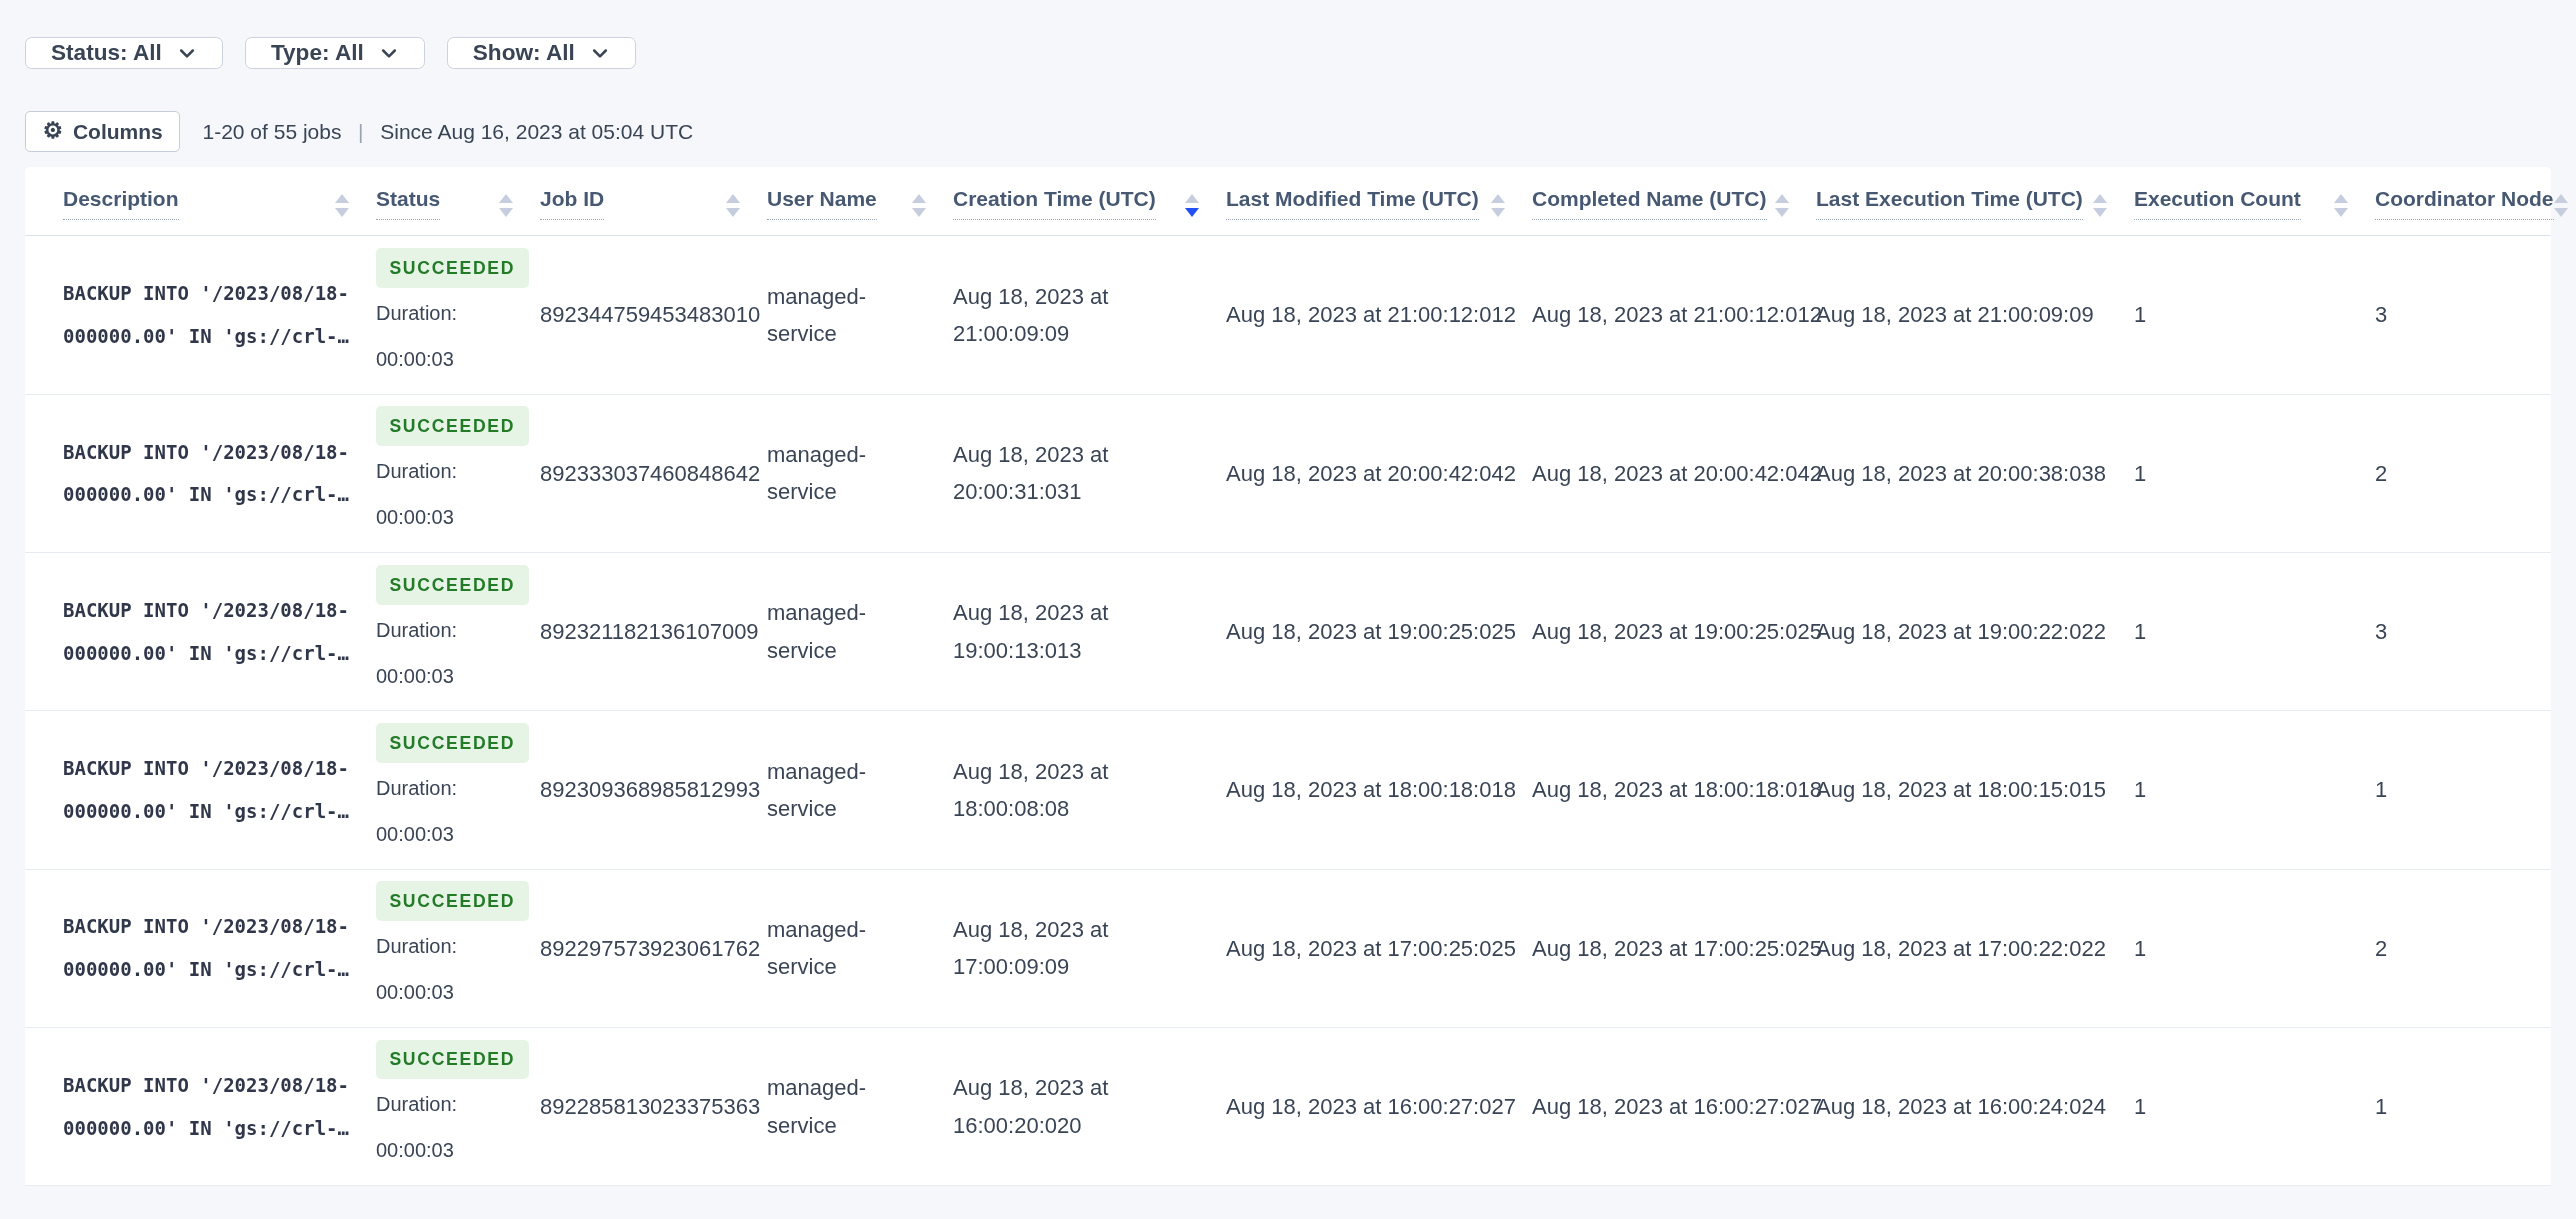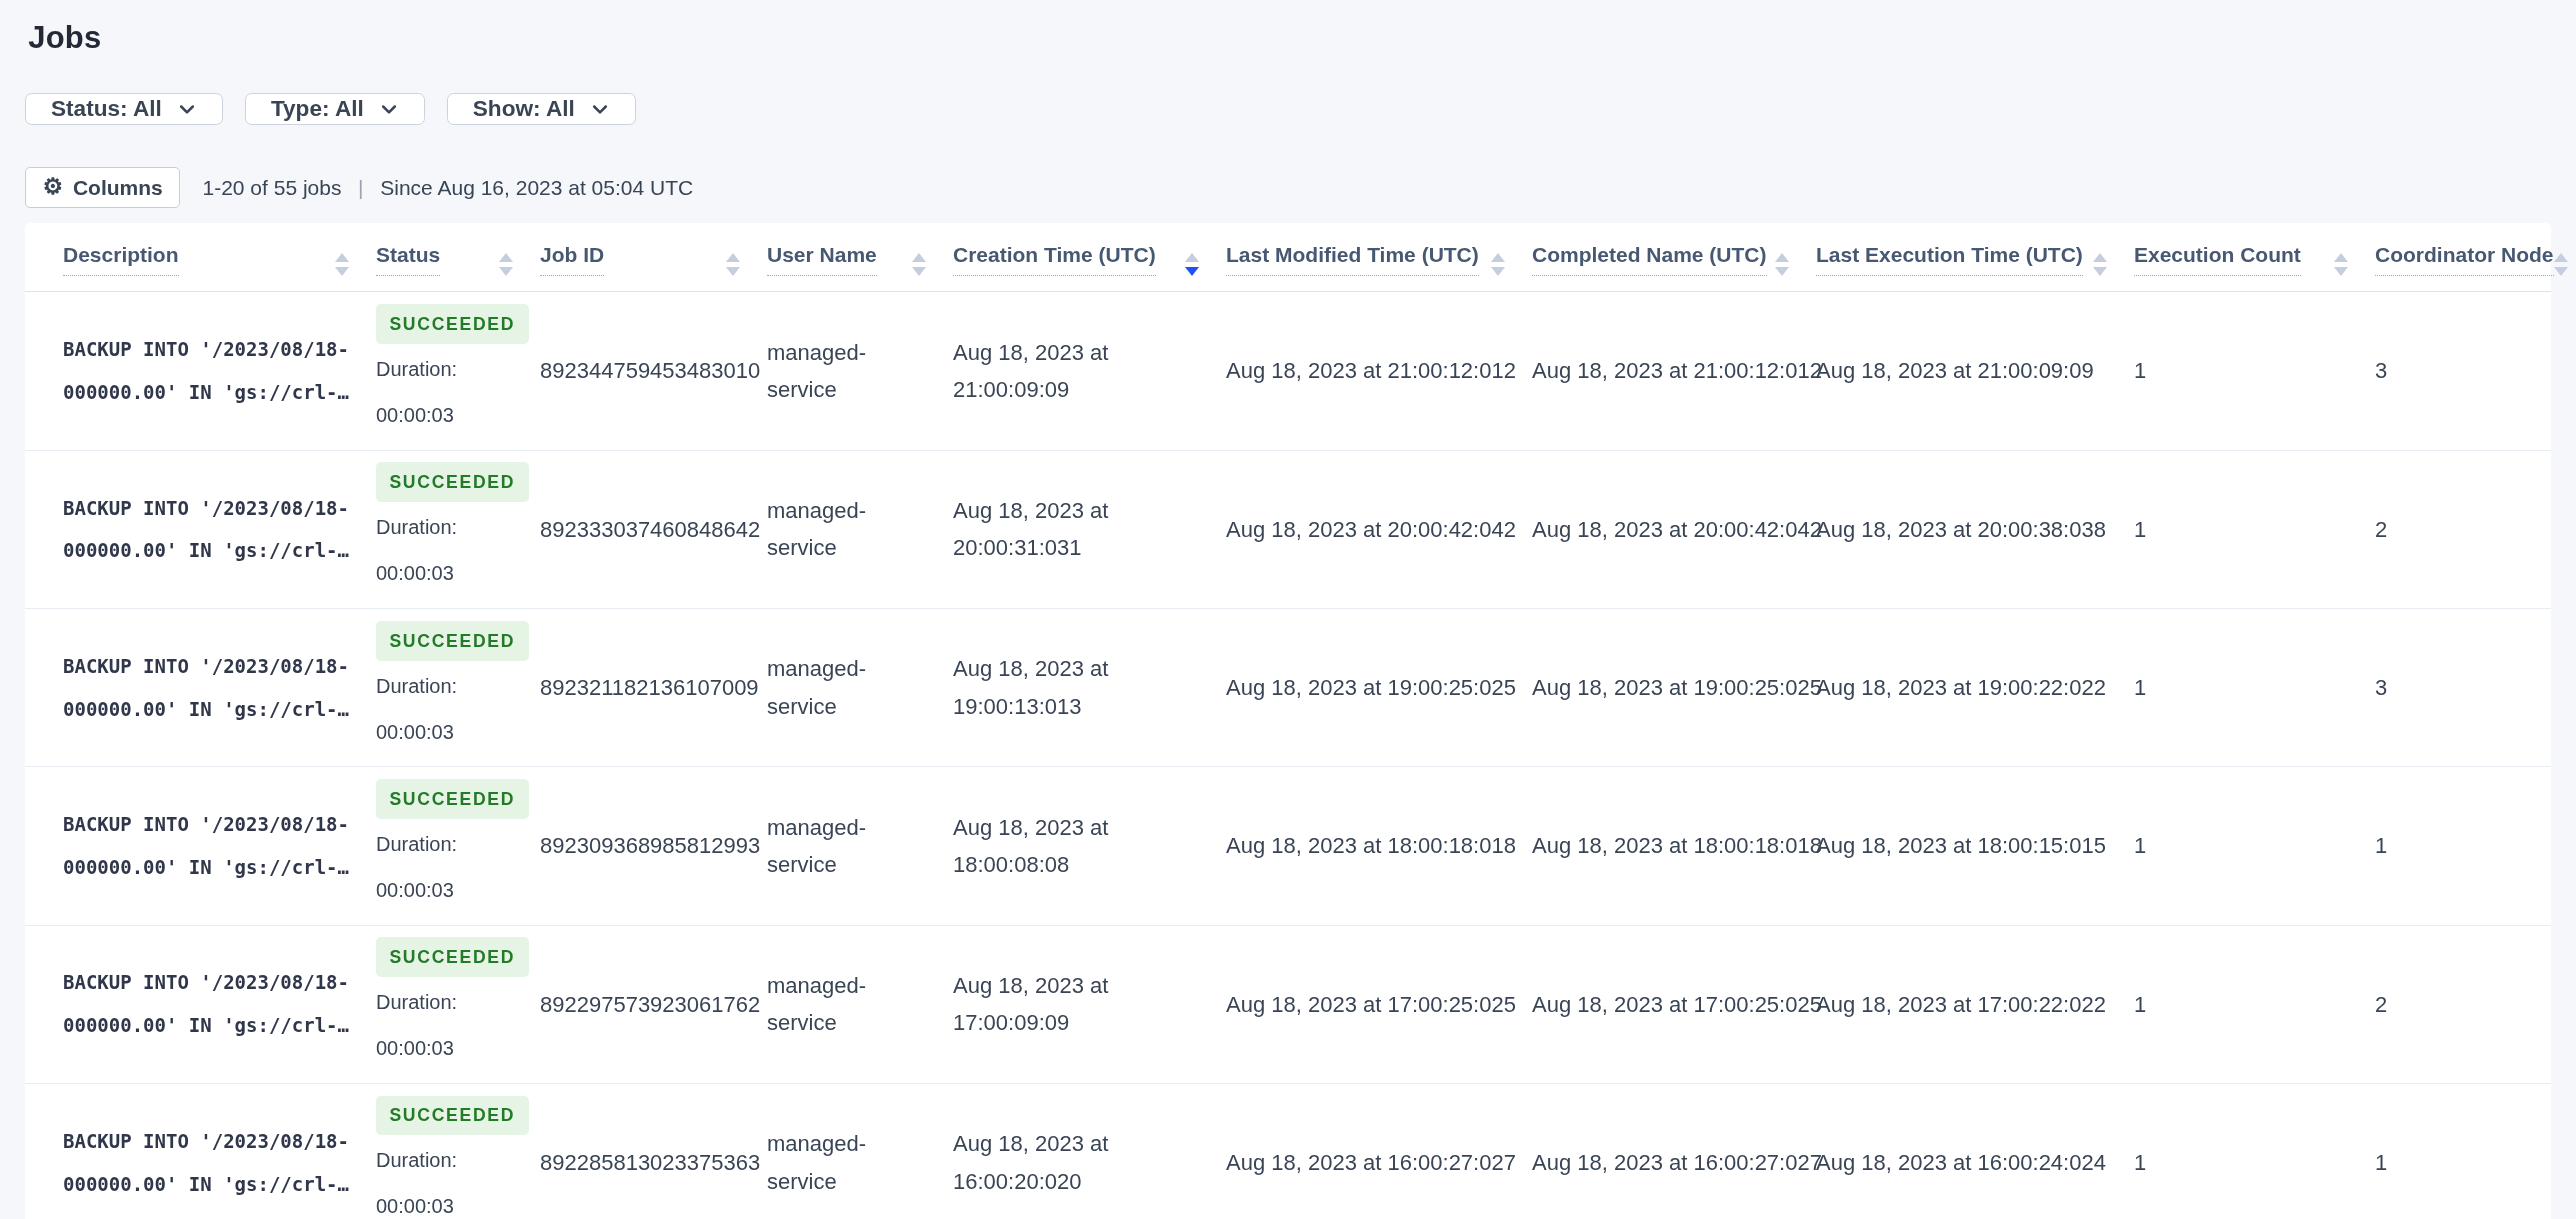--- a/index.html
+++ b/index.html
@@ -58,21 +58,21 @@
   col.c0{width:351px;} col.c1{width:164px;} col.c2{width:227px;}
   col.c3{width:186px;} col.c4{width:273px;} col.c5{width:306px;}
   col.c6{width:284px;} col.c7{width:318px;} col.c8{width:241px;}
   col.c9{width:176px;}
 
   thead th{
     padding:20px 8.4px 15px 0;text-align:left;vertical-align:middle;
     border-bottom:0.8px solid var(--border-mid);cursor:pointer;
   }
   thead th:first-child .th-inner{padding-left:38px;}
-  .th-inner{display:flex;align-items:flex-end;justify-content:space-between;padding-right:18.4px;}
+  .th-inner{display:flex;align-items:center;justify-content:space-between;padding-right:18.4px;}
   .th-label{
     font-size:21px;font-weight:700;color:#475872;white-space:nowrap;
     border-bottom:1.7px dotted #9aa5b5;padding-bottom:8.4px;
   }
   .sort-icon{display:inline-flex;flex-direction:column;align-items:center;margin-top:3.3px;flex:0 0 auto;}
   .tri{display:block;width:0;height:0;border-left:7.5px solid transparent;border-right:7.5px solid transparent;}
   .tri-up{border-bottom:9.2px solid #c5cdde;margin-bottom:5px;}
   .tri-down{border-top:9.2px solid #c5cdde;}
   th.sorted-desc .tri-down{border-top-color:var(--accent);}
 
@@ -96,21 +96,20 @@
   .dur-line{display:block;font-size:20px;line-height:2.3;color:#394455;}
   .user-text{display:inline-block;max-width:159px;line-height:1.7;}
   .creation-text{display:inline-block;max-width:251px;line-height:1.7;}
   td.cell-date{white-space:nowrap;}
 </style>
 </head>
 <body style="background: rgb(245, 247, 250);">
 
 <div class="page">
 
-  <h1 class="page-title">Jobs</h1>
 
   <div class="filters">
     <button class="filter-btn">
       <span>Status: All</span>
       <svg class="chev" viewBox="0 0 24 24">
           <path d="M5 9l7 7 7-7"></path>
         </svg>
     </button>
     <button class="filter-btn">
       <span>Type: All</span>

